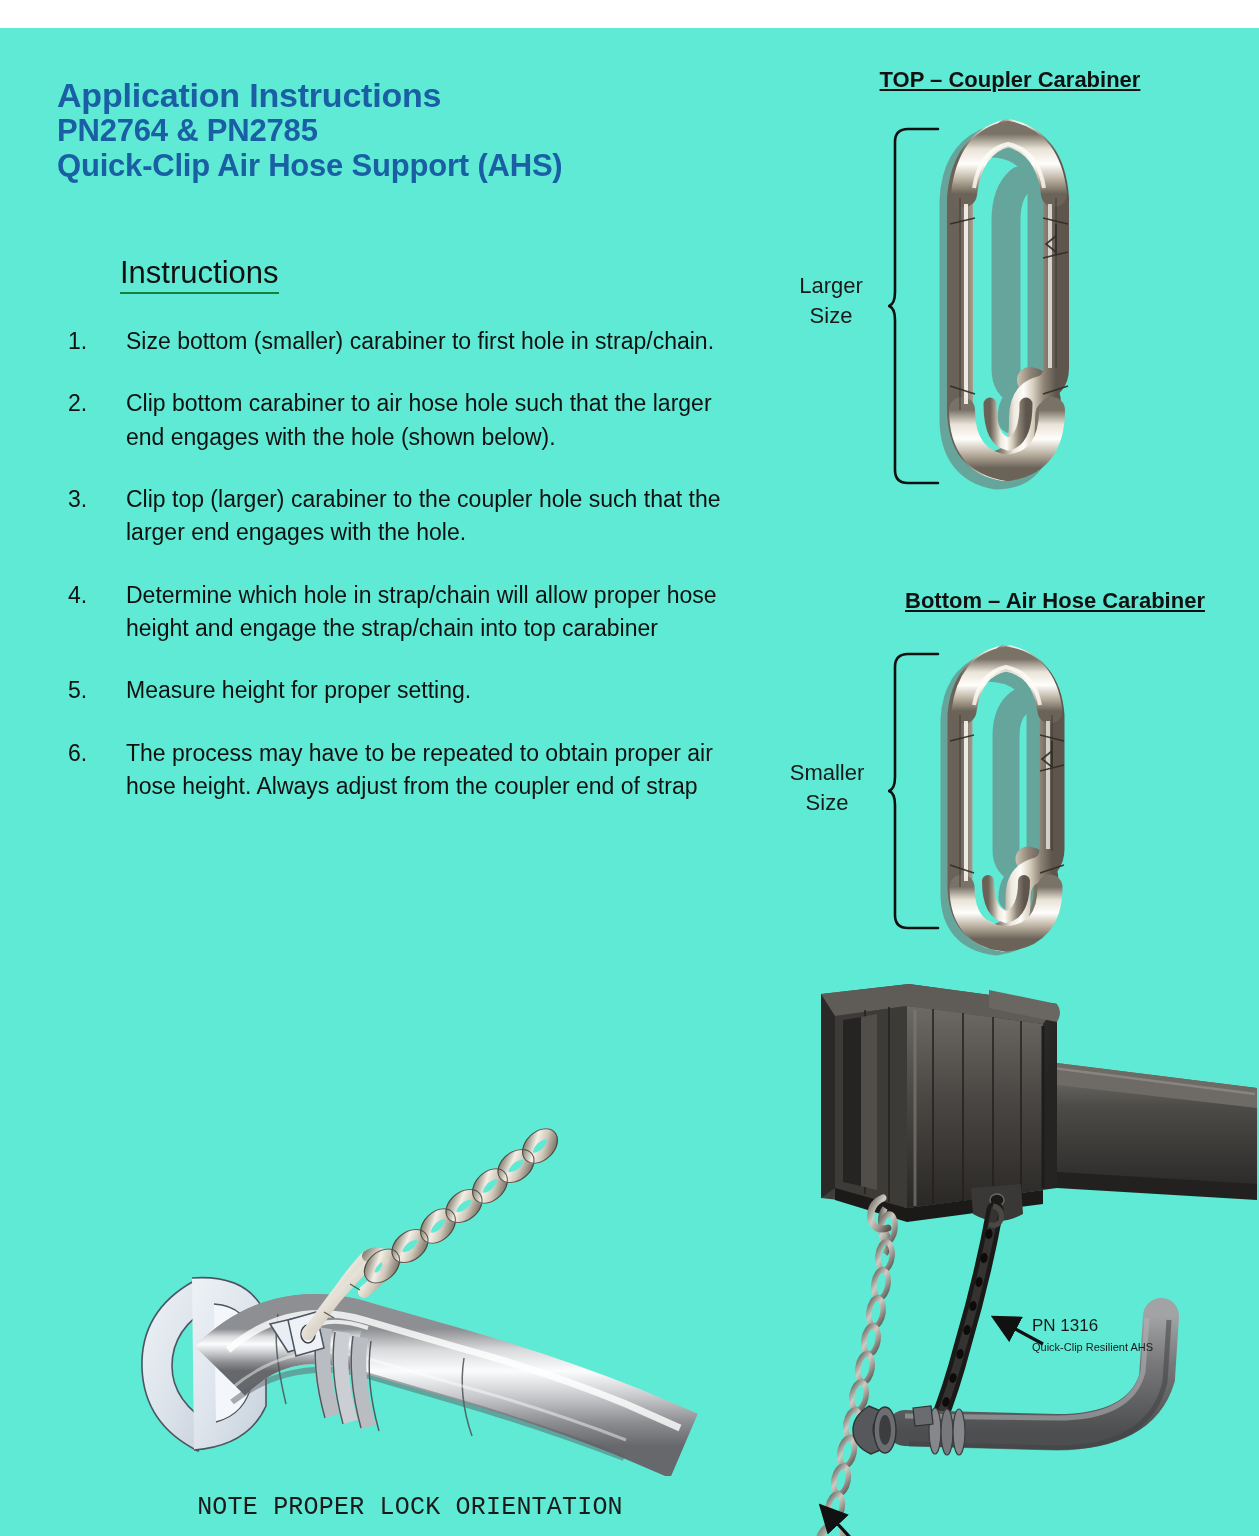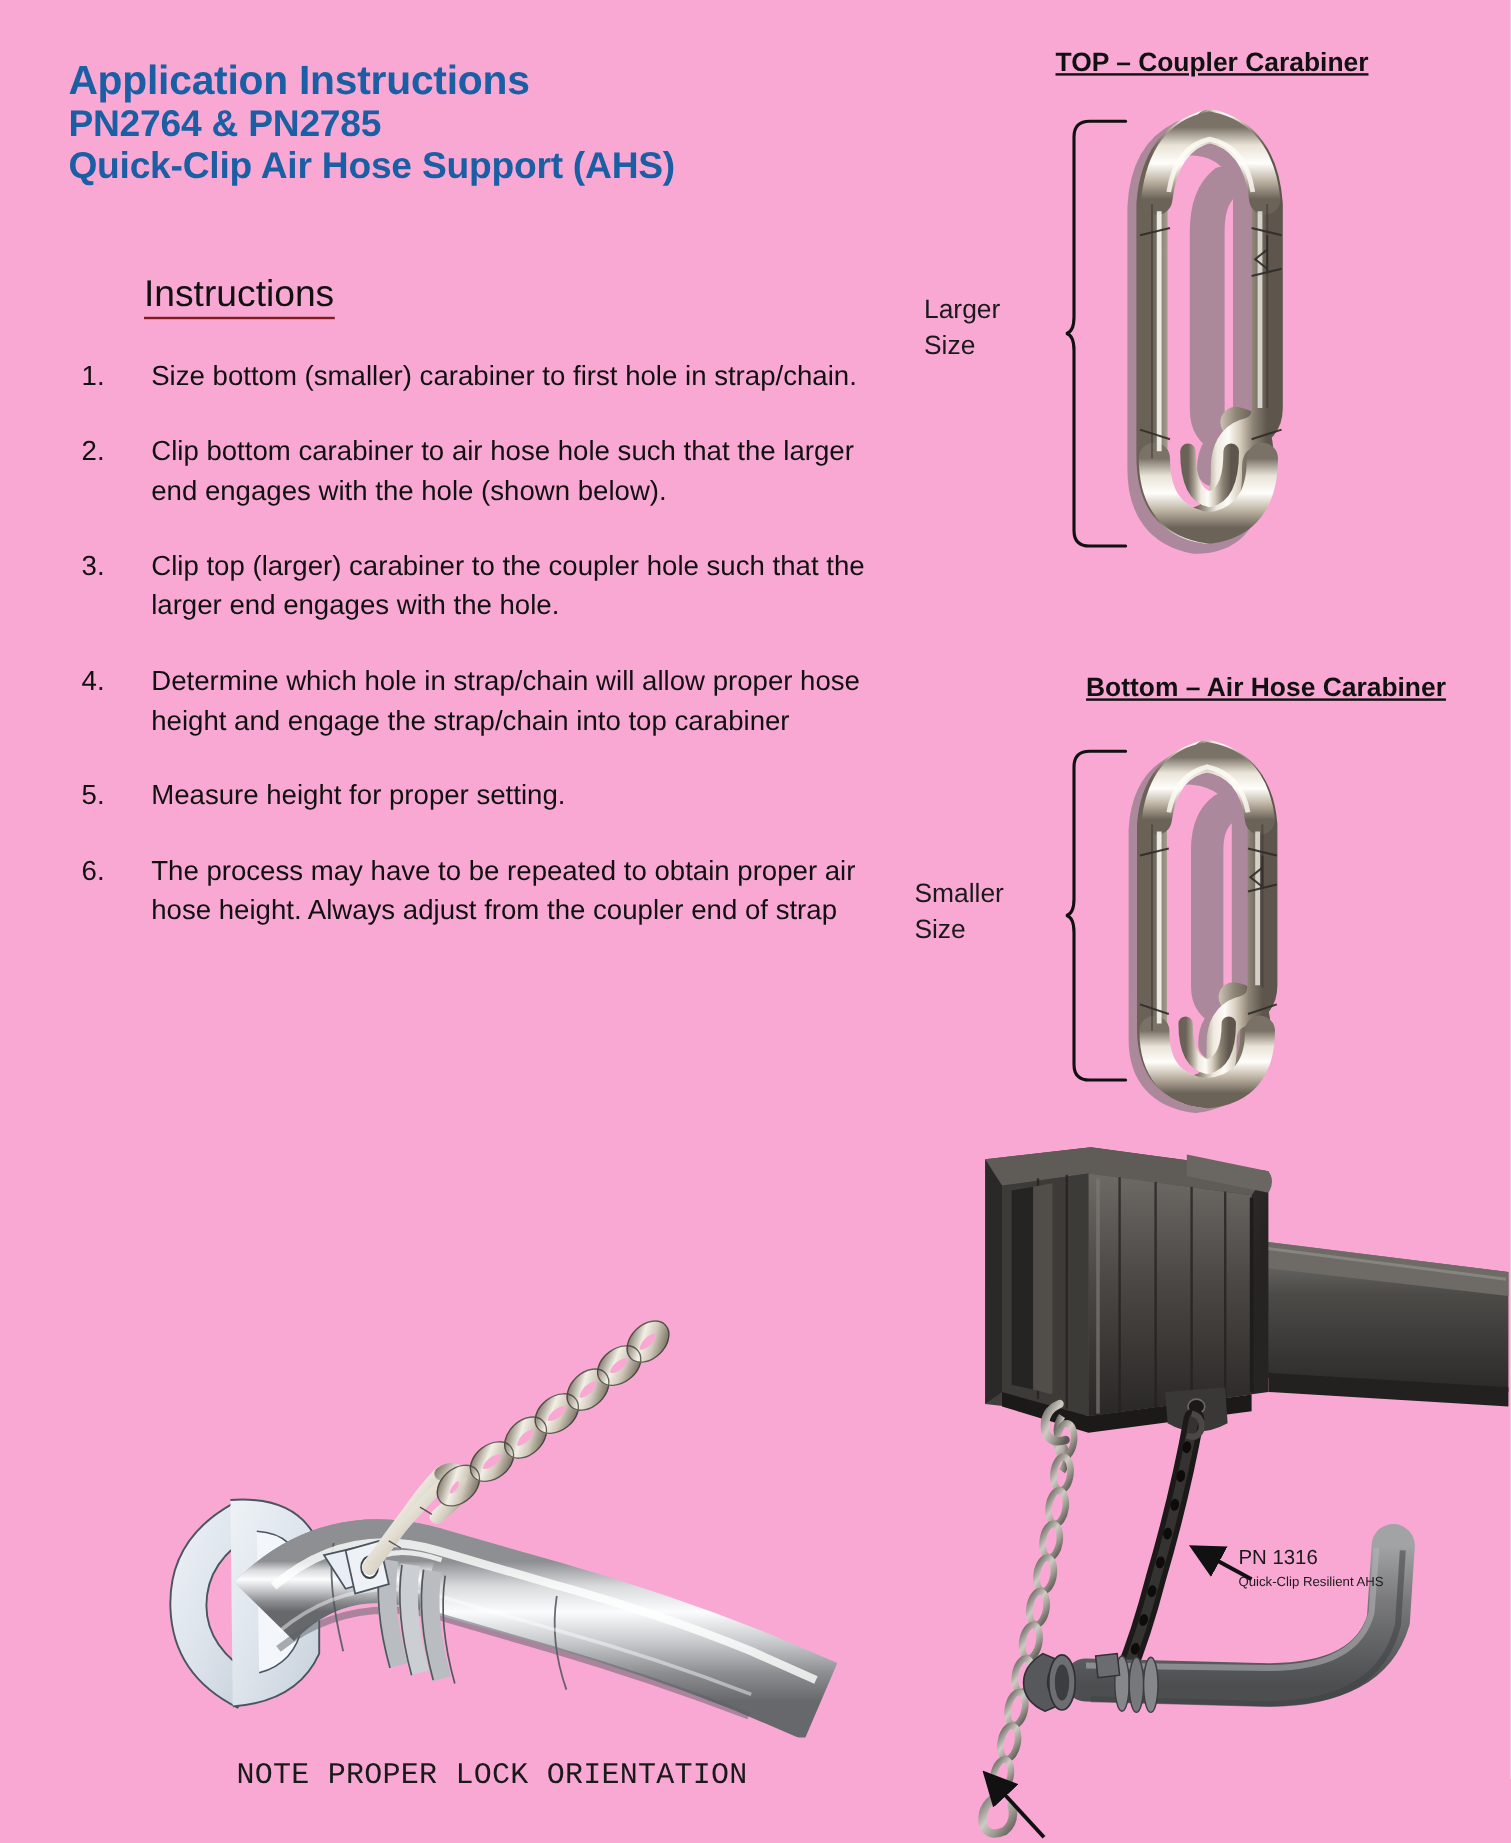--- a/index.html
+++ b/index.html
@@ -9,21 +9,21 @@
     background: #ffffff;
   }
   body {
     width: 1259px; height: 1536px;
     position: relative;
     overflow: hidden;
     font-family: "Liberation Sans", sans-serif;
     color: #1a1a1a;
     -webkit-font-smoothing: antialiased;
   }
-  .page { position: absolute; inset: 0; background: #f9a8d4; }
+  .page { position: absolute; inset: 0; background: #5eead4; margin-top: 28px; }
 
   
   .title-block {
     position: absolute;
     left: 57px; top: 48px;
     width: 700px;
   }
   .title-line {
     font-weight: bold;
     color: #1a5fa3;
@@ -34,21 +34,21 @@
   .title-line.l1 { font-size: 34px; }
   .title-line.l2 { font-size: 31px; }
   .title-line.l3 { font-size: 31px; }
 
   
   .instr-heading {
     position: absolute;
     left: 120px; top: 228px;
     font-size: 31px;
     color: #111;
-    border-bottom: 2px solid #7f1d1d;
+    border-bottom: 2px solid #15803d;
     padding-bottom: 2px;
     line-height: 1.1;
   }
 
   
   .instr-list {
     position: absolute;
     left: 57px; top: 297px;
     width: 690px;
   }
@@ -84,21 +84,21 @@
     text-decoration: underline;
   }
   #heading-top { left: 775px; top: 39px; width: 470px; }
   #heading-bottom { left: 820px; top: 560px; width: 470px; }
 
   
   .brace-label {
     position: absolute;
     font-size: 22px;
     color: #1a1a1a;
-    text-align: left;
+    text-align: center;
     line-height: 1.35;
     white-space: nowrap;
   }
   #label-larger { left: 770px; top: 243px; width: 122px; }
   #label-smaller { left: 762px; top: 730px; width: 130px; }
 
   .brace-svg { position: absolute; }
   #brace-top { left: 888px; top: 98px; }
   #brace-bottom { left: 888px; top: 623px; }
 

